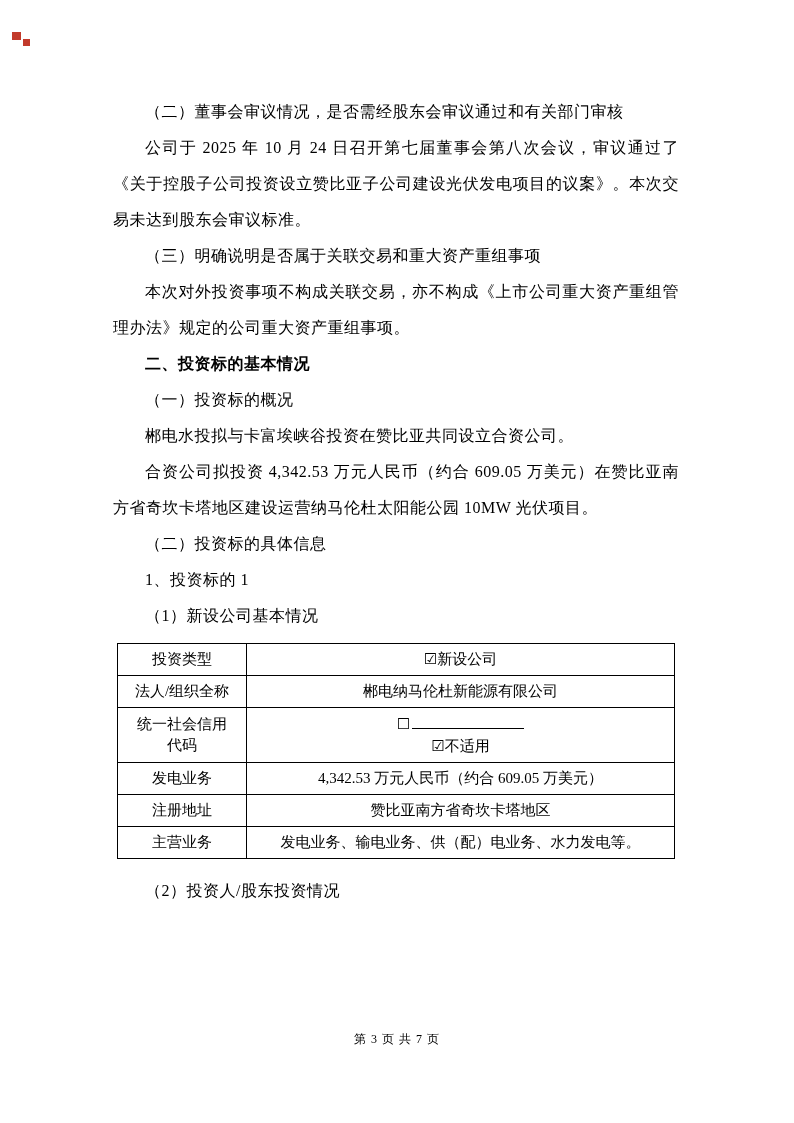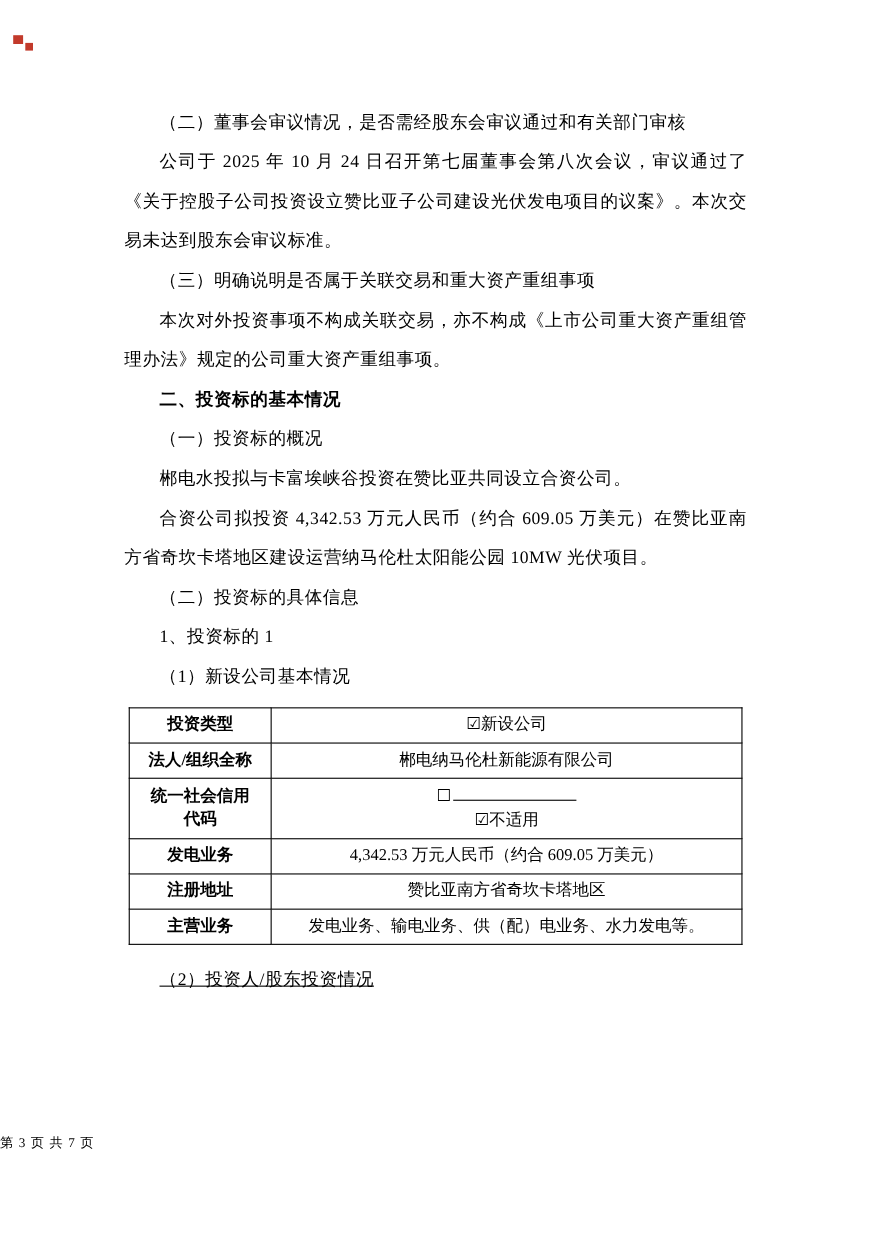--- a/index.html
+++ b/index.html
@@ -62,44 +62,43 @@
     font-size: 15px;
     line-height: 21px;
     padding: 5px 8px;
     vertical-align: middle;
     word-break: break-all;
   }
   td.cell-label {
     width: 112px;
     text-align: center;
     white-space: pre-line;
-    font-weight: bold;
   }
   td.cell-value {
     text-align: center;
   }
   .cc-line { line-height: 22px; }
   .blank-underline {
     display: inline-block;
     width: 112px;
     height: 13px;
     border-bottom: 1px solid #000000;
     margin-left: 2px;
     vertical-align: baseline;
   }
   p.after-table {
     margin: 0;
     margin-top: 14px;
-    text-decoration: underline;
   }
   .footer {
     position: absolute;
     left: 0;
     right: 0;
     top: 1031px;
+    text-align: center;
     font-size: 12px;
     letter-spacing: 1px;
   }
 </style>
 </head>
 <body>
 
 <div class="page">
 
   <div class="corner-mark"></div>

